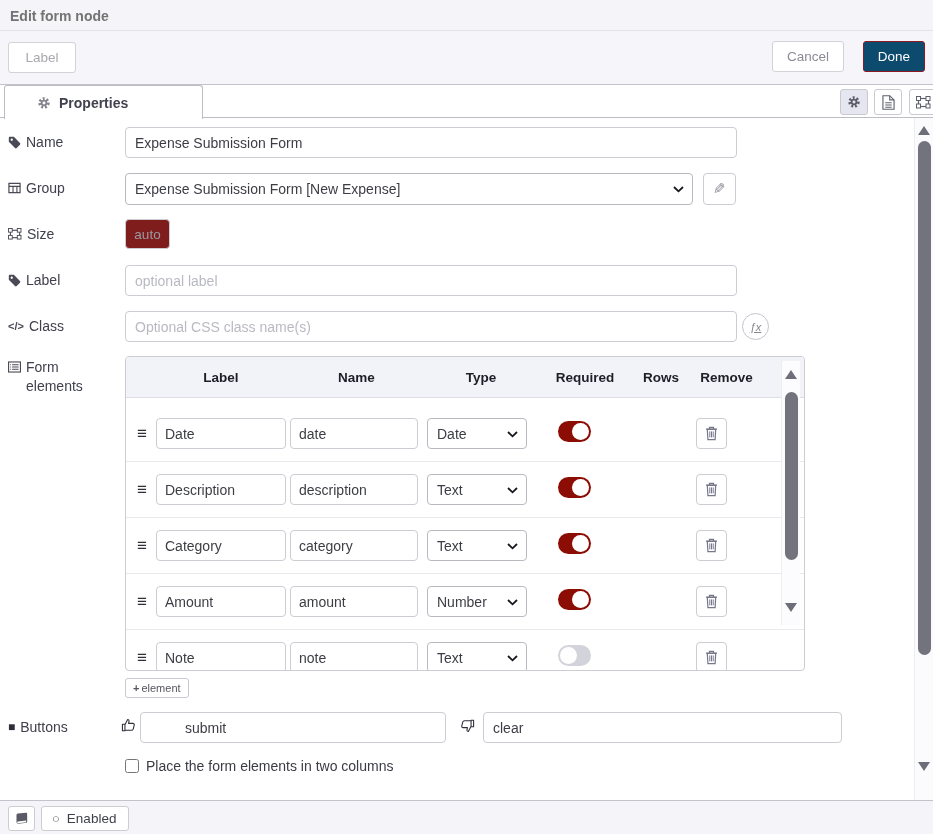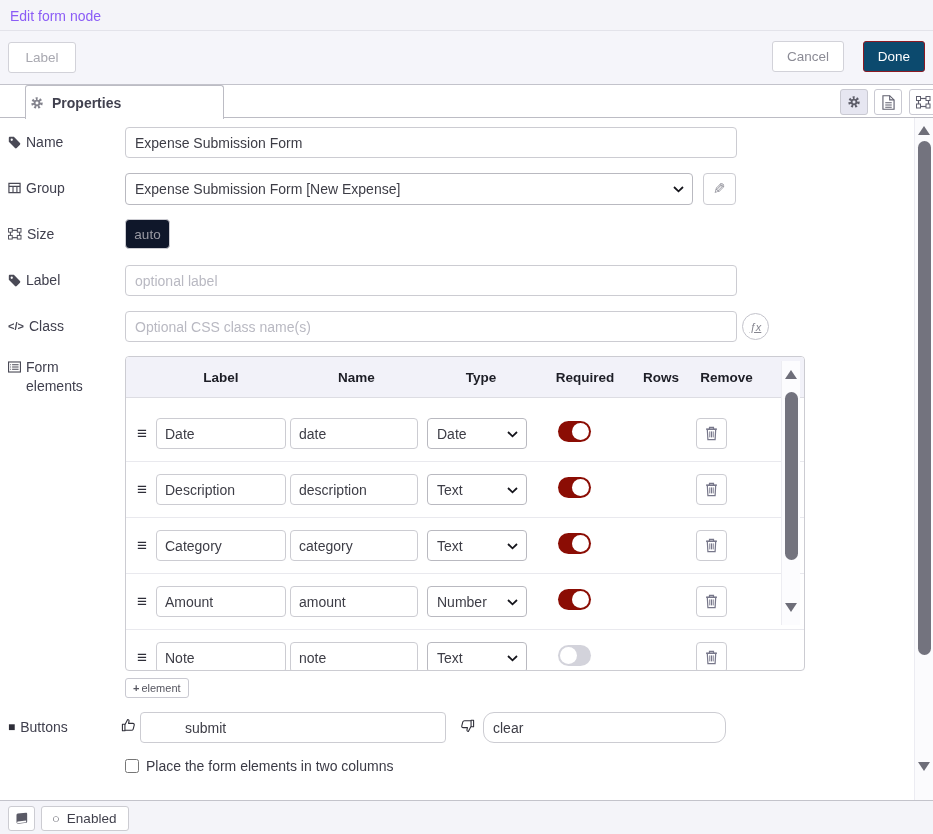--- a/index.html
+++ b/index.html
@@ -3,38 +3,38 @@
 <meta charset="utf-8">
 <style>
   * { box-sizing: border-box; margin: 0; padding: 0; }
   html,body { width:933px; height:834px; }
   body { font-family:"Liberation Sans", sans-serif; background:#fff; }
   .dialog { position:relative; width:933px; height:834px; overflow:hidden; background:#fff; }
 
   
   .dlg-header { position:absolute; top:0; left:0; right:0; height:31px;
     background:#f4f4f9; border-bottom:1px solid #e3e3ea; }
-  .dlg-title { font-size:14px; font-weight:normal; color:#8b5cf6; padding:8px 10px; }
+  .dlg-title { font-size:14px; font-weight:bold; color:#737373; padding:8px 10px; }
 
   
   .action-row { position:absolute; top:31px; left:0; right:0; height:54px;
     background:#f5f5fa; border-bottom:1px solid #c3c3cb; }
   .btn { font-family:"Liberation Sans",sans-serif; font-size:13.5px; border-radius:3px;
     border:1px solid #d2d2d9; background:#fff; cursor:pointer; }
   .delete-btn { position:absolute; left:8px; top:11px; width:68px; height:31px; color:#a8a8b0; }
   .cancel-btn { position:absolute; right:89px; top:10px; width:72px; height:31px; color:#8b8b95; }
   .done-btn   { position:absolute; right:8px;  top:10px; width:62px; height:31px;
     background:#0c4a6e; border-color:#8c1a23; color:#fff; }
 
   
   .tabbar { position:absolute; top:85px; left:0; right:0; height:33px; background:#fff;
     border-bottom:1px solid #bcbcc4; }
   .tab-properties { position:absolute; left:4px; top:0; width:199px; height:34px; z-index:2;
     background:#fff; border:1px solid #bcbcc4; border-bottom:none; border-radius:3px 3px 0 0;
-    display:flex; align-items:center; gap:8px; padding-left:4px; cursor:pointer;margin-left:21px; }
+    display:flex; align-items:center; gap:8px; padding-left:32px; cursor:pointer; }
   .tab-label { font-size:14px; font-weight:bold; color:#41414f; }
   .tb-iconbtn { position:absolute; top:4px; width:28px; height:26px; border:1px solid #c9c9d2;
     border-radius:3px; background:#fff; display:flex; align-items:center; justify-content:center;
     cursor:pointer; }
   .tb-gear { right:65px; background:#e6e6f1; }
   .tb-file { right:31px; }
   .tb-appearance { right:-4px; }
 
   
   .content { position:absolute; top:118px; left:0; width:933px; height:682px; background:#fff; }
@@ -53,21 +53,21 @@
     border:1px solid #b9b9c0; border-radius:4px; background:#fff; font-size:14px; color:#3d3d46;
     padding:0 26px 0 9px; font-family:"Liberation Sans",sans-serif; outline:none; }
   .sel .chev { position:absolute; right:9px; top:50%; margin-top:-3px; pointer-events:none; }
   .sel-group { position:absolute; left:125px; top:55px; width:568px; height:32px; }
   .pencil-btn { position:absolute; left:703px; top:55px; width:33px; height:32px;
     border:1px solid #ccccd2; border-radius:4px; background:#fff; color:#8b8b95;
     font-size:15px; cursor:pointer; }
   .pencil-btn .pc { display:inline-block; transform:scaleX(-1); }
   .lbl-size { left:8px; top:108px;align-items:center; }
   .size-btn { position:absolute; left:125px; top:101px; width:45px; height:30px;
-    border:1px solid #ccccd2; border-radius:4px; background:#0f172a; color:#9a9aa3; font-size:13.5px; cursor:pointer; }
+    border:1px solid #ccccd2; border-radius:4px; background:#7f1d1d; color:#9a9aa3; font-size:13.5px; cursor:pointer; }
   .lbl-label{ left:8px; top:154px; }
   .in-label { position:absolute; left:125px; top:147px; width:612px; }
   .lbl-class{ left:8px; top:200px; }
   .in-class { position:absolute; left:125px; top:193px; width:612px; }
   .fx-btn { position:absolute; left:742px; top:195px; width:27px; height:27px; border-radius:50%;
     border:1px solid #c3c3cb; background:#fff; color:#85858f; font-size:11px; font-style:italic; cursor:pointer;text-decoration:underline; }
 
   
   .lbl-form { left:8px; top:240px; width:105px; line-height:19px; align-items:flex-start; }
   .fe-table { position:absolute; left:125px; top:238px; width:680px; height:315px;
@@ -108,21 +108,21 @@
   .add-el-btn { position:absolute; left:125px; top:560px; height:20px; padding:2px 7px;
     border:1px solid #c9c9d1; border-radius:3px; background:#fff; font-size:11px; color:#55555f; cursor:pointer; }
   .add-el-btn .plus { font-weight:bold; margin-right:2px; }
 
   
   .lbl-buttons { left:8px; top:601px; }
   .thumb-ic { position:absolute; top:600px; }
   .thumb-up-ic { left:121px; }
   .thumb-down-ic { left:460px; }
   .in-submit { position:absolute; left:140px; top:594px; width:306px;padding-left:44px; }
-  .in-clear  { position:absolute; left:483px; top:594px; width:243px;border-radius:11px; }
+  .in-clear  { position:absolute; left:483px; top:594px; width:359px; }
 
   .two-col { position:absolute; left:125px; top:640px; display:flex; align-items:center; gap:7px;
     font-size:14px; color:#3b3b46; }
   .two-col input { width:14px; height:14px; cursor:pointer; }
 
   
   .sb { position:absolute; right:0; top:0; width:19px; height:682px; background:#fbfbfd;
     border-left:1px solid #ececf2; }
   .sb .tri-up { position:absolute; top:8px; left:3px; }
   .sb-thumb { position:absolute; top:23px; left:3px; width:13px; height:514px;

